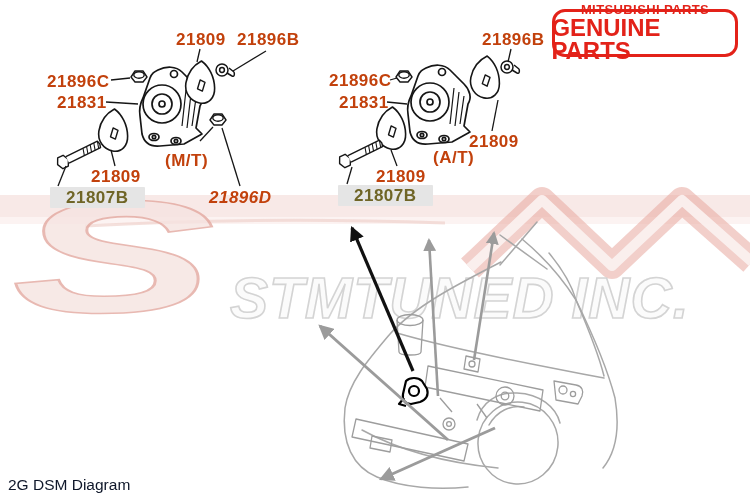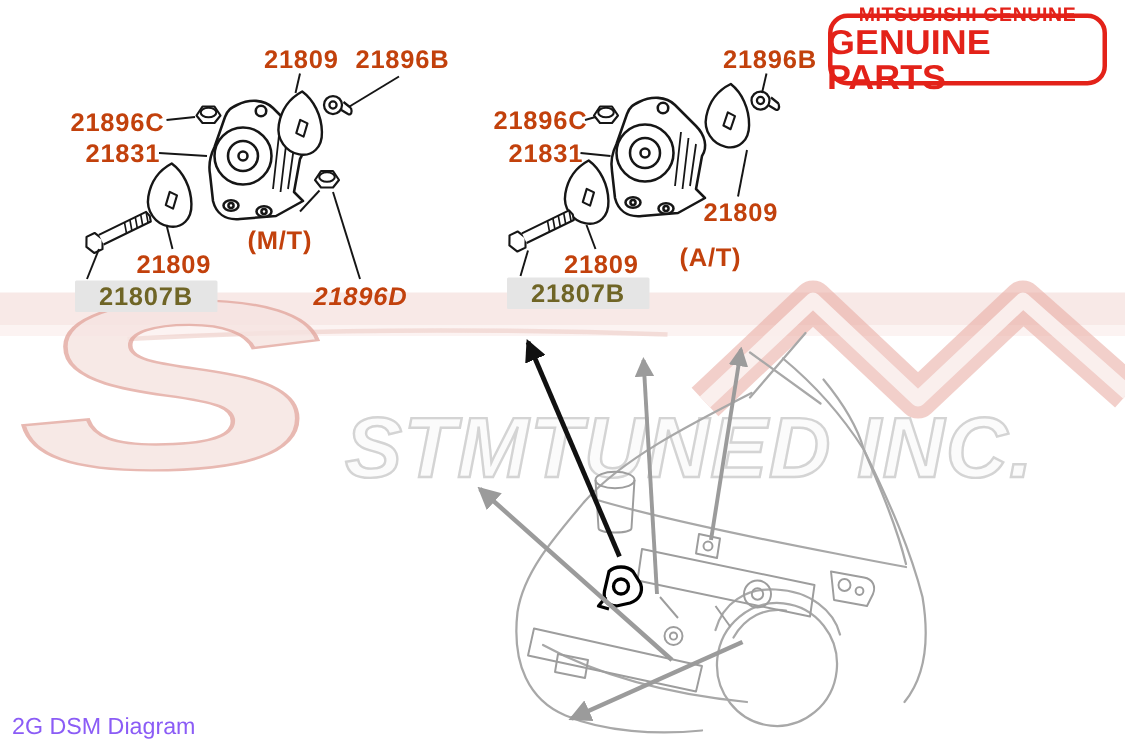--- a/index.html
+++ b/index.html
@@ -8,21 +8,21 @@
   svg.art{position:absolute;left:0;top:0;}
   .plabel{position:absolute;font-size:17px;font-weight:700;letter-spacing:.5px;
           color:#c2410c;white-space:nowrap;line-height:1;}
   .hl{background:#e5e5e5;color:#6f6526;padding:2px 16px;border-radius:1px;}
   .logo{position:absolute;left:552px;top:9px;width:186px;height:48px;
         border:3px solid #e32219;border-radius:13px;box-sizing:border-box;
         display:flex;flex-direction:column;align-items:center;justify-content:center;
         background:#fff;}
   .logo .l1{color:#e32219;font-weight:700;font-size:13px;letter-spacing:.4px;line-height:1.05;}
   .logo .l2{color:#e32219;font-weight:700;font-size:23px;letter-spacing:0;line-height:1.0;transform:scaleX(1.04);}
-  .caption{position:absolute;left:8px;top:477px;font-size:15.5px;color:#8b5cf6;line-height:1;}
+  .caption{position:absolute;left:8px;top:477px;font-size:15.5px;color:#0f172a;line-height:1;}
 </style>
 </head>
 <body>
 
 <div class="canvas">
 
   <svg class="art" width="750" height="498" viewBox="0 0 750 498">
     <defs>
       <marker id="ah-black" viewBox="0 0 10 10" refX="8.5" refY="5" markerWidth="4.6" markerHeight="4.6" orient="auto">
         <path d="M0,0 L10,5 L0,10 z" fill="#111"></path>
@@ -166,24 +166,24 @@
   <div class="plabel" style="left:57px;top:94px;">21831</div>
   <div class="plabel" style="left:91px;top:168px;">21809</div>
   <div class="plabel" style="left:165px;top:152px;">(M/T)</div>
   <div class="plabel hl" style="left:50px;top:187px;">21807B</div>
   <div class="plabel" style="left:209px;top:189px;font-style:italic;">21896D</div>
 
   <div class="plabel" style="left:482px;top:31px;">21896B</div>
   <div class="plabel" style="left:329px;top:72px;">21896C</div>
   <div class="plabel" style="left:339px;top:94px;">21831</div>
   <div class="plabel" style="left:469px;top:133px;">21809</div>
-  <div class="plabel" style="left:433px;top:163px;margin-left:20px;">(A/T)</div>
+  <div class="plabel" style="left:433px;top:149px;">(A/T)</div>
   <div class="plabel" style="left:376px;top:168px;">21809</div>
   <div class="plabel hl" style="left:338px;top:185px;">21807B</div>
 
   <div class="logo">
-    <div class="l1">MITSUBISHI GENUINE</div>
+    <div class="l1">MITSUBISHI PARTS</div>
     <div class="l2">GENUINE PARTS</div>
   </div>
 
   <div class="caption">2G DSM Diagram</div>
 
 </div>
 
 </body></html>

